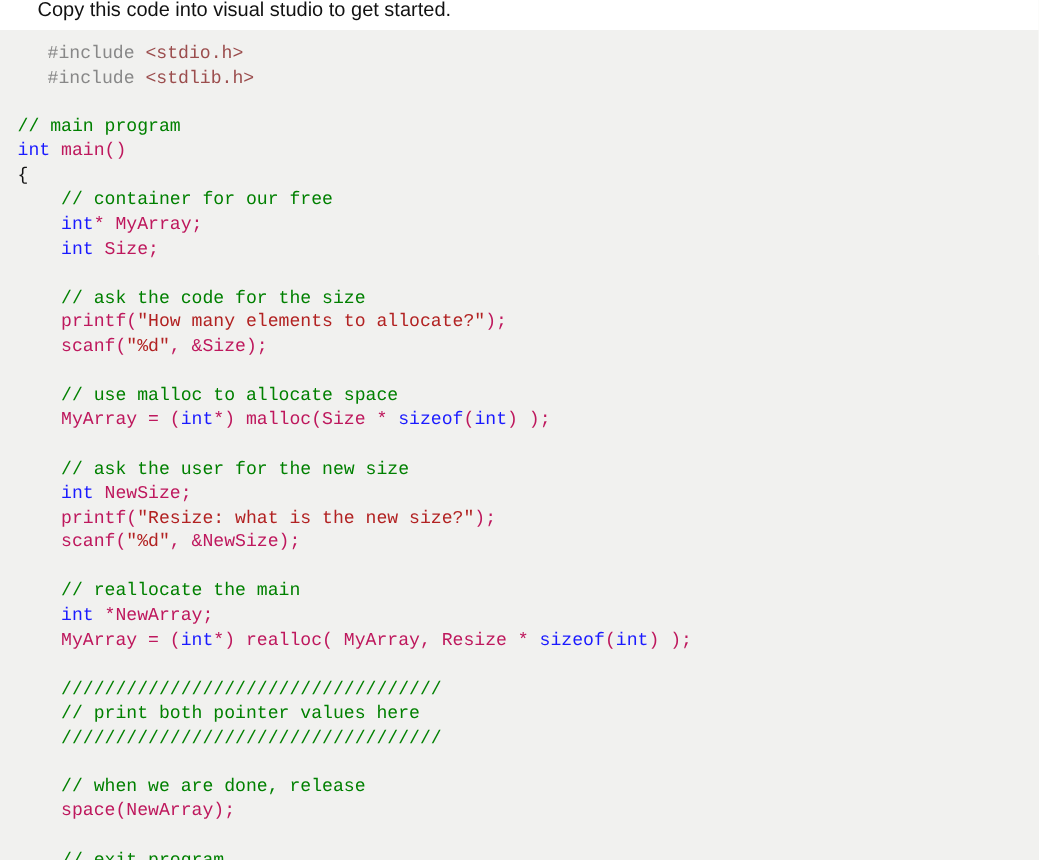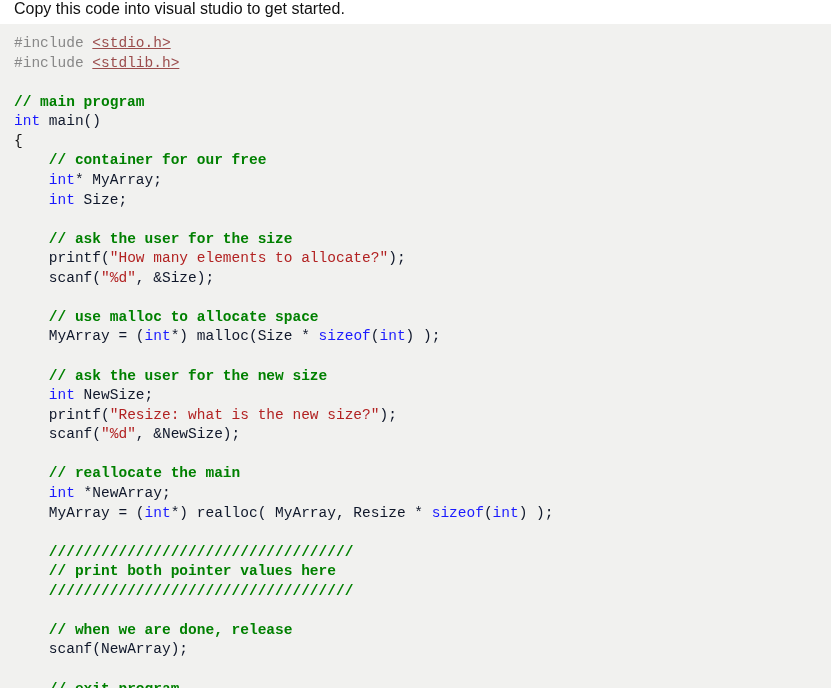--- a/index.html
+++ b/index.html
@@ -5,75 +5,75 @@
   body {
     margin: 0;
     padding: 0;
     font-family: -apple-system, BlinkMacSystemFont, "Segoe UI", Arial, sans-serif;
     font-size: 15px;
     color: #111;
     background: #fff;
     width: 831px;
   }
   .heading {
-    padding: 0 14px 6px 14px;
+    padding: 0 14px 6px 30px;
     font-weight: 500;
     font-size: 16px;
     color: #111;
   }
   .codeblock {
     background: #f1f1ef;
     padding: 10px 14px 14px 14px;
     font-family: Consolas, "Courier New", monospace;
     font-size: 14.5px;
     line-height: 1.35;
     white-space: pre;
     color: #111;
   }
-  .tok-pp   { color: #888; }   
-  .tok-inc  { color: #9b4d4d; text-decoration: underline; } 
+  .tok-pp   { color: #888; margin-left: 24px; }   
+  .tok-inc  { color: #9b4d4d; } 
   .tok-type { color: #1a1aff; } 
   .tok-str  { color: #b22222; } 
-  .tok-cmt  { color: #008000; font-weight: 700;} 
+  .tok-cmt  { color: #008000; font-weight: 400;} 
   .tok-pun  { color: #111; }
-  .tok-id   { color: #0f172a; margin-top: 20px; }
+  .tok-id   { color: #be185d; margin-top: 20px; }
 </style>
 </head>
 <body>
 
 <div class="heading">Copy this code into visual studio to get started.</div>
 
 <div class="codeblock"><span class="tok-pp">#include </span><span class="tok-inc">&lt;stdio.h&gt;</span>
 <span class="tok-pp">#include </span><span class="tok-inc">&lt;stdlib.h&gt;</span>
 <span></span>
 <span class="tok-cmt">// main program</span>
 <span class="tok-type">int</span><span class="tok-id"> main()</span>
 <span class="tok-pun">{</span>
 <span>    </span><span class="tok-cmt">// container for our free</span>
 <span>    </span><span class="tok-type">int</span><span class="tok-id">* MyArray;</span>
 <span>    </span><span class="tok-type">int</span><span class="tok-id"> Size;</span>
 <span></span>
-<span>    </span><span class="tok-cmt">// ask the user for the size</span>
+<span>    </span><span class="tok-cmt">// ask the code for the size</span>
 <span>    </span><span class="tok-id">printf(</span><span class="tok-str">"How many elements to allocate?"</span><span class="tok-id">);</span>
 <span>    </span><span class="tok-id">scanf(</span><span class="tok-str">"%d"</span><span class="tok-id">, &amp;Size);</span>
 <span></span>
 <span>    </span><span class="tok-cmt">// use malloc to allocate space</span>
 <span>    </span><span class="tok-id">MyArray = (</span><span class="tok-type">int</span><span class="tok-id">*) malloc(Size * </span><span class="tok-type">sizeof</span><span class="tok-id">(</span><span class="tok-type">int</span><span class="tok-id">) );</span>
 <span></span>
 <span>    </span><span class="tok-cmt">// ask the user for the new size</span>
 <span>    </span><span class="tok-type">int</span><span class="tok-id"> NewSize;</span>
 <span>    </span><span class="tok-id">printf(</span><span class="tok-str">"Resize: what is the new size?"</span><span class="tok-id">);</span>
 <span>    </span><span class="tok-id">scanf(</span><span class="tok-str">"%d"</span><span class="tok-id">, &amp;NewSize);</span>
 <span></span>
 <span>    </span><span class="tok-cmt">// reallocate the main</span>
 <span>    </span><span class="tok-type">int</span><span class="tok-id"> *NewArray;</span>
 <span>    </span><span class="tok-id">MyArray = (</span><span class="tok-type">int</span><span class="tok-id">*) realloc( MyArray, Resize * </span><span class="tok-type">sizeof</span><span class="tok-id">(</span><span class="tok-type">int</span><span class="tok-id">) );</span>
 <span></span>
 <span>    </span><span class="tok-cmt">///////////////////////////////////</span>
 <span>    </span><span class="tok-cmt">// print both pointer values here</span>
 <span>    </span><span class="tok-cmt">///////////////////////////////////</span>
 <span></span>
 <span>    </span><span class="tok-cmt">// when we are done, release</span>
-<span>    </span><span class="tok-id">scanf(NewArray);</span>
+<span>    </span><span class="tok-id">space(NewArray);</span>
 <span></span>
 <span>    </span><span class="tok-cmt">// exit program</span>
 
 </div>
 
 </body></html>

